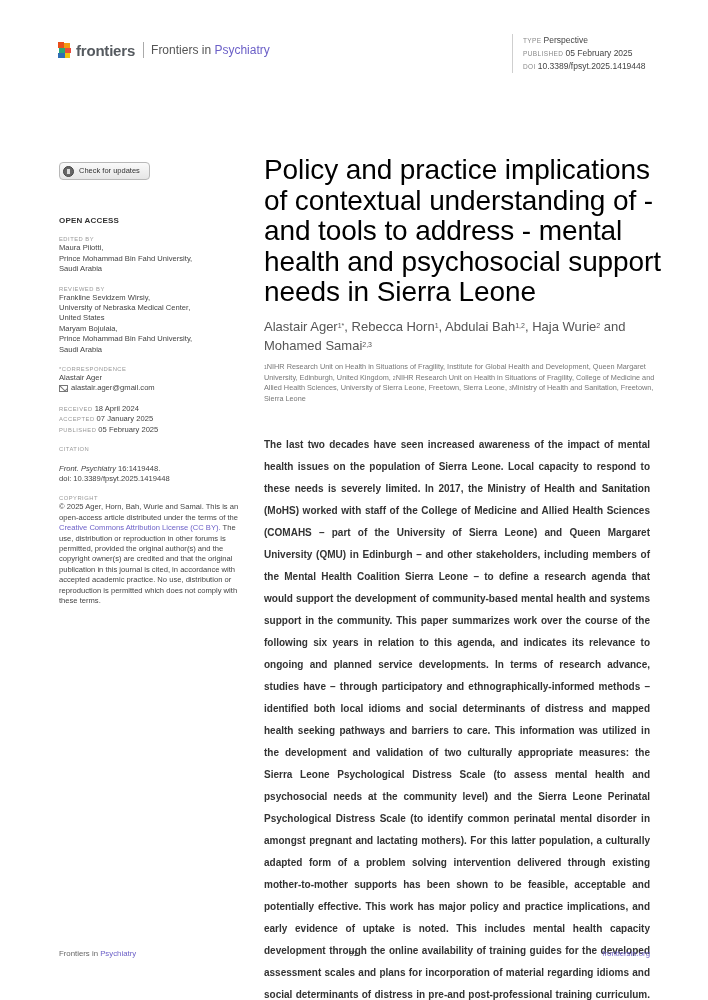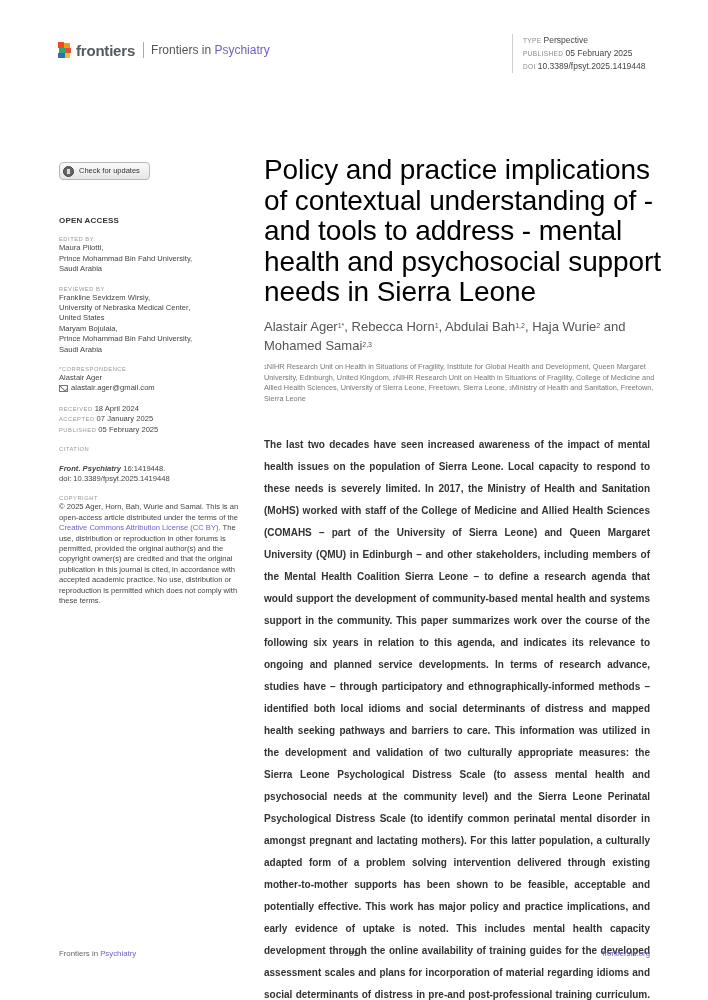--- a/index.html
+++ b/index.html
@@ -31,21 +31,21 @@
   .check-icon::after { content: ""; position: absolute; left: 3px; top: 2px; width: 3px; height: 5px; background: #ddd; }
   .open-access { margin-top: 36px; font-size: 8px; font-weight: bold; color: #333; letter-spacing: 0.2px; }
   .sb-label { font-size: 5.8px; letter-spacing: 0.5px; color: #999; text-transform: uppercase; margin-top: 10px; line-height: 8px; }
   .sb-label.first { margin-top: 9px; }
   .sb-line { display: block; }
   .email-row { display: flex; align-items: center; }
   .mail-icon { width: 9px; height: 7px; border: 1px solid #777; margin-right: 3px; position: relative; overflow: hidden; }
   .mail-icon::before { content: ""; position: absolute; left: 0; top: -4px; width: 6px; height: 6px; border: 1px solid #777; transform: rotate(45deg); left: 0.5px; }
   .date-row .dlbl { font-size: 5.8px; letter-spacing: 0.5px; color: #999; text-transform: uppercase; margin-right: 2px; }
   .link { color: #6b5fc7; }
-  .ital { font-style: italic; font-weight: bold; }
+  .ital { font-style: italic; }
 
   
   .title { position: absolute; left: 264px; top: 155px; width: 400px; font-size: 28px; line-height: 30.5px; color: #000000; font-weight: normal; letter-spacing: -0.1px; }
   .authors { position: absolute; left: 264px; top: 318px; width: 400px; font-size: 13px; line-height: 18.5px; color: #555; }
   .authors sup { font-size: 7px; vertical-align: top; position: relative; top: -1px; }
   .affil { position: absolute; left: 264px; top: 362px; width: 400px; font-size: 7.3px; line-height: 10.5px; color: #777; }
   .affil sup { font-size: 5px; vertical-align: top; }
   .abstract { position: absolute; left: 264px; top: 434px; width: 386px; font-size: 10px; line-height: 22px; color: #333; text-align: justify; font-weight: bold; }
 
   

